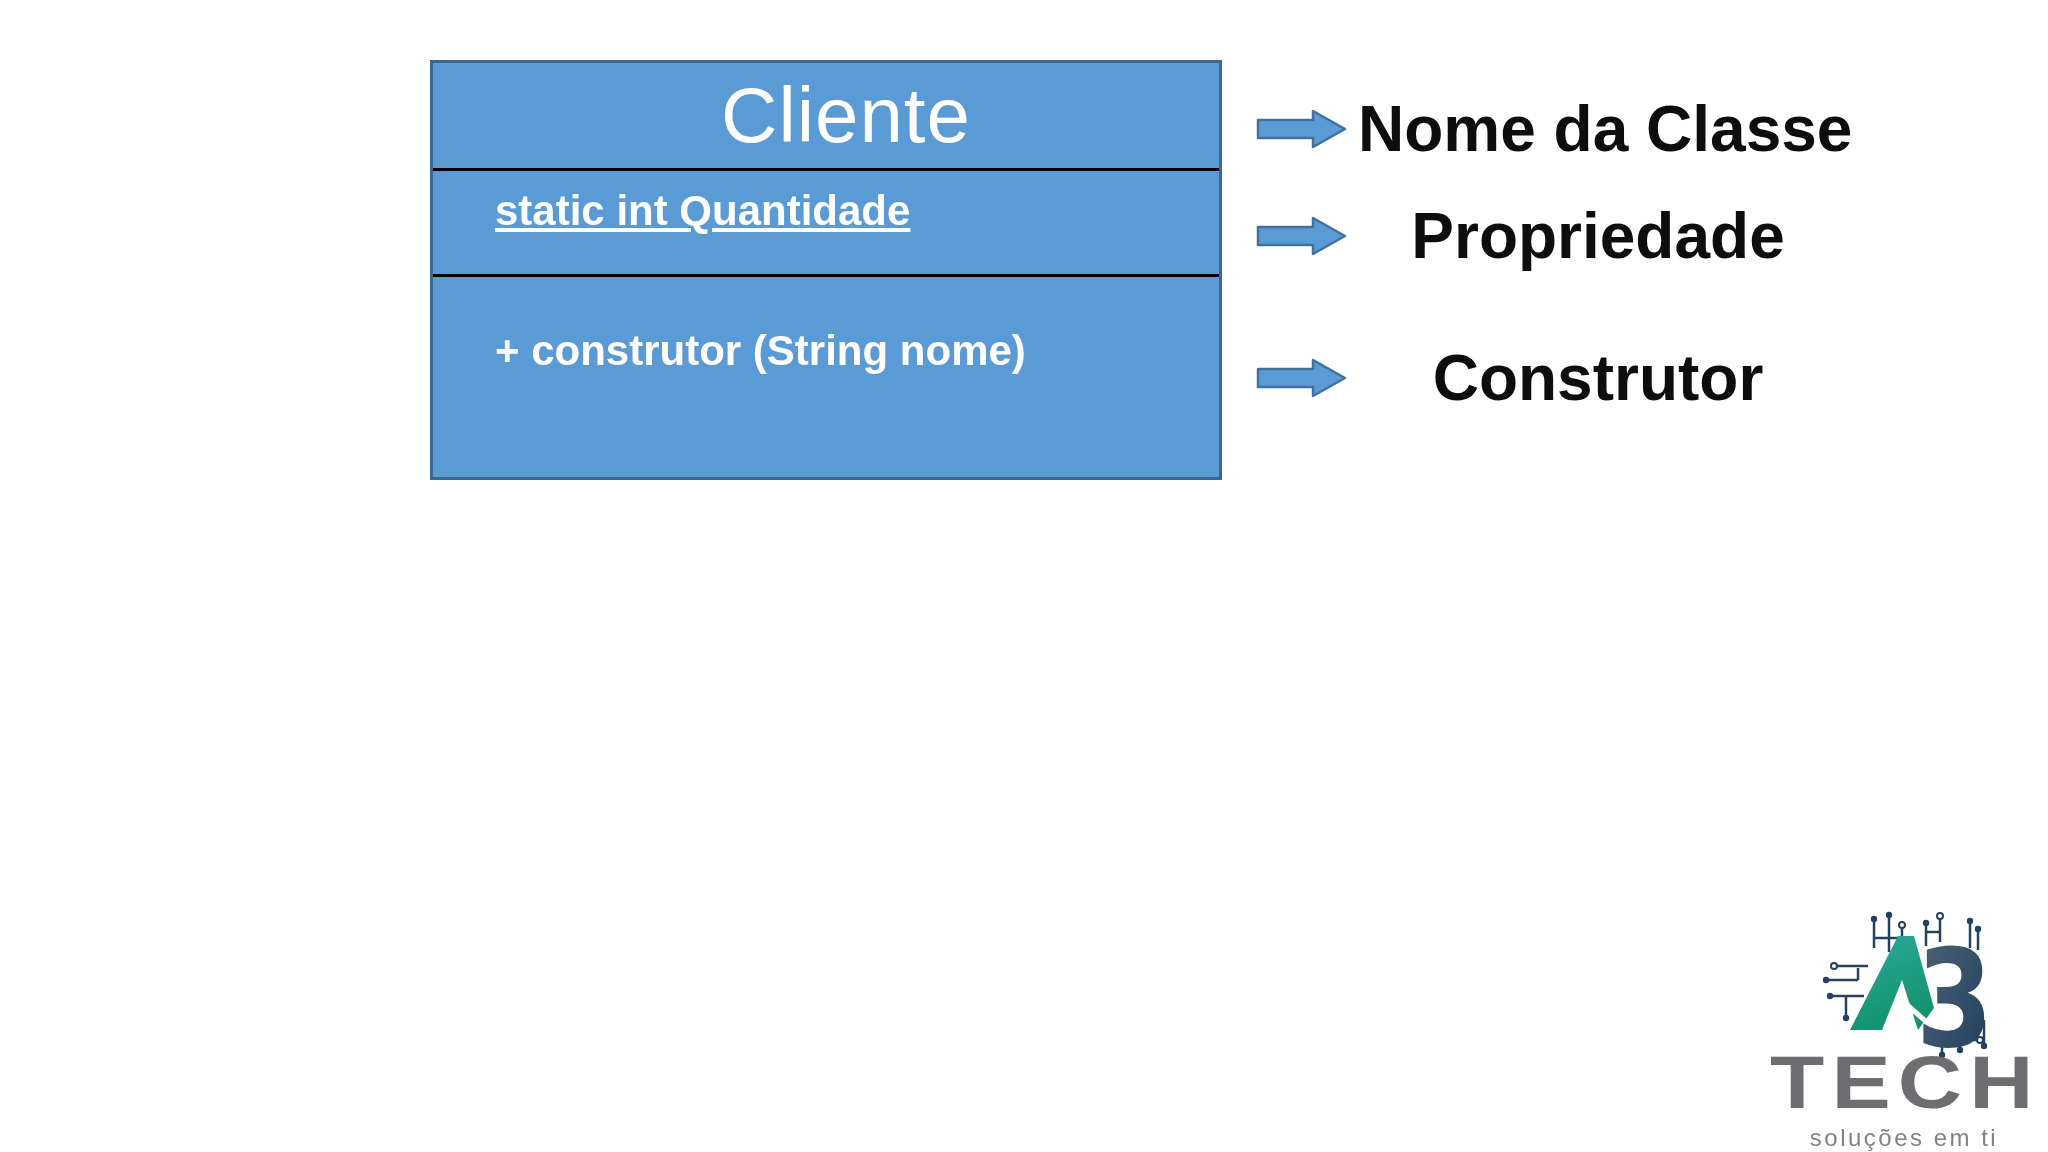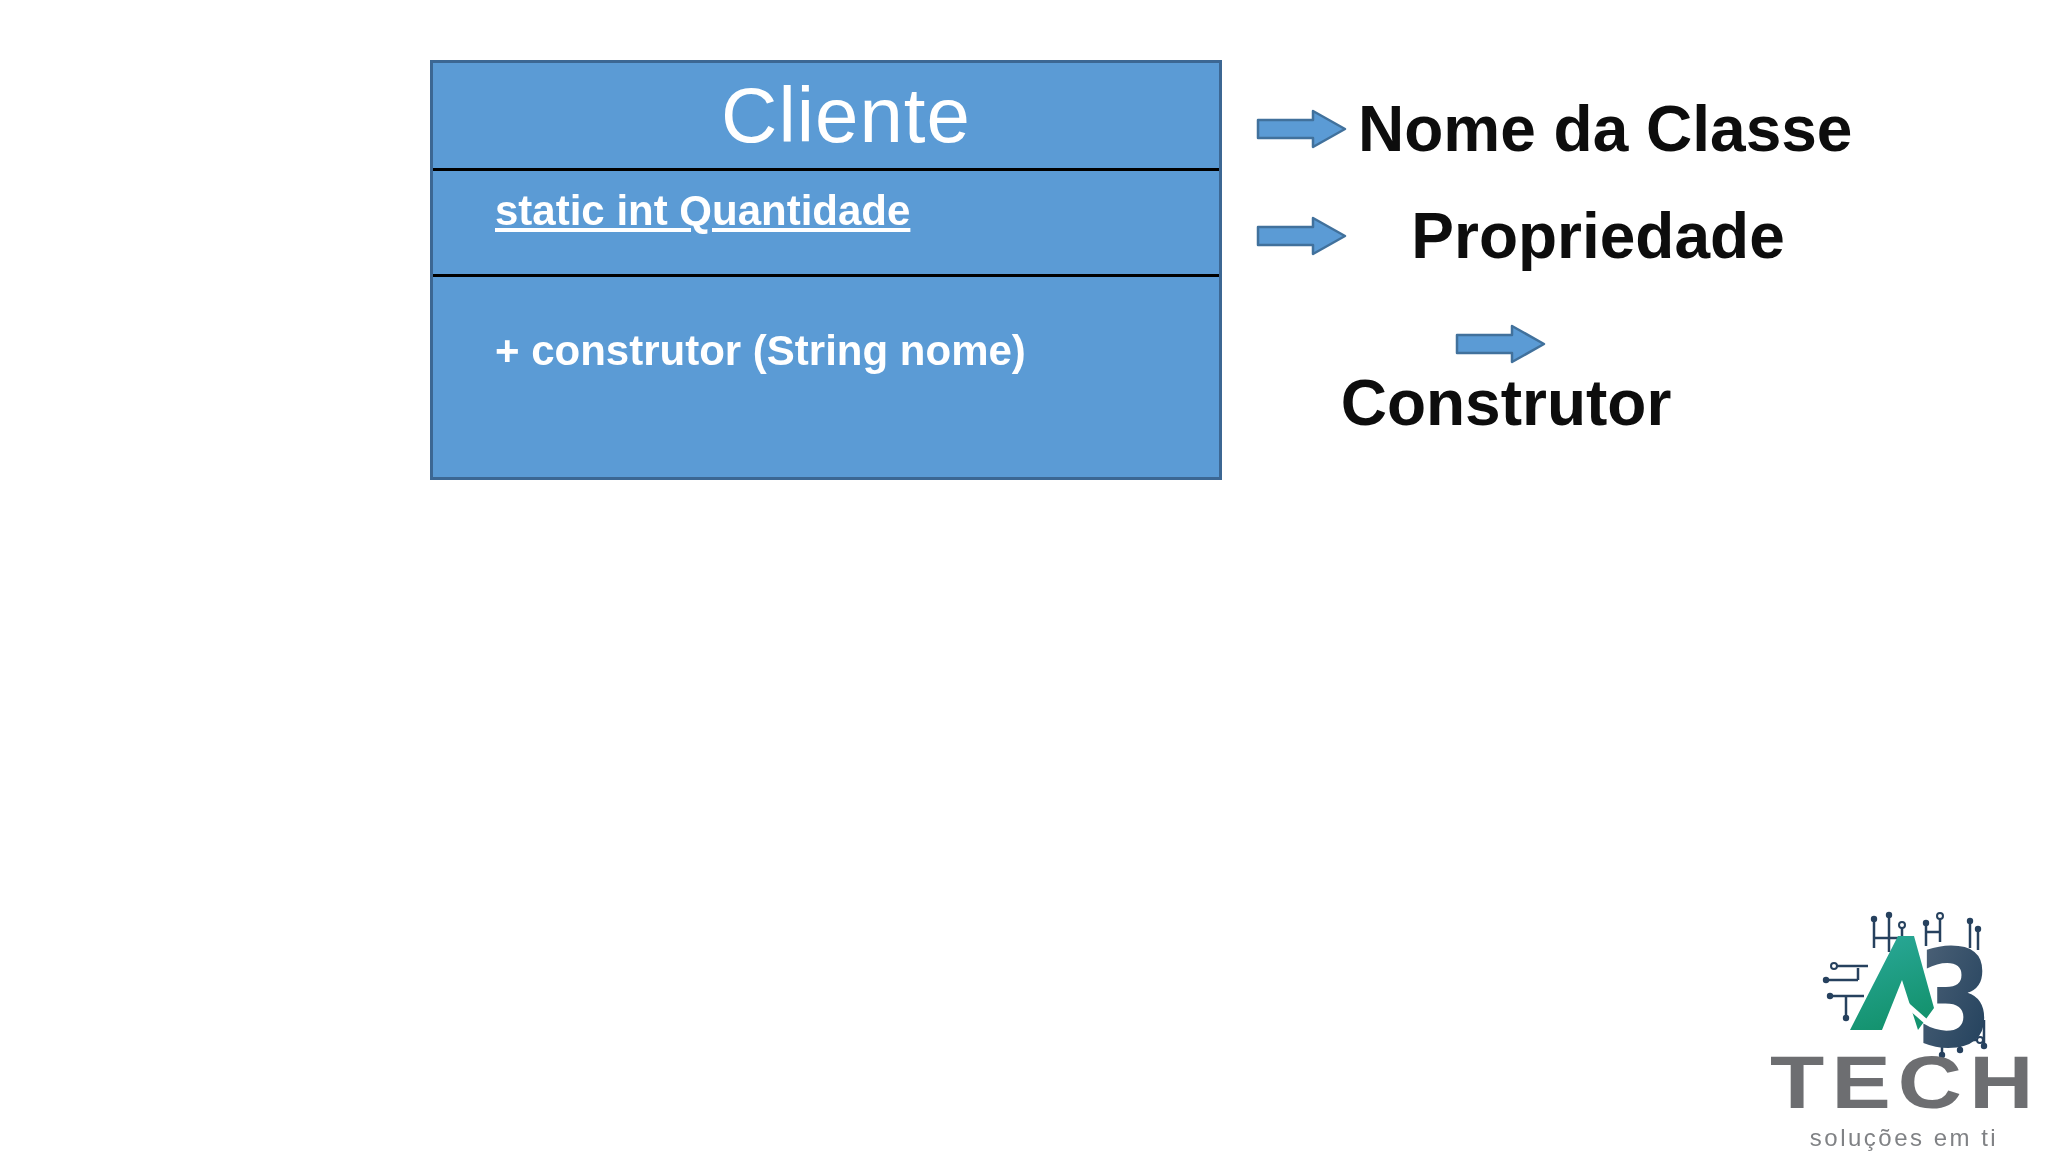--- a/index.html
+++ b/index.html
@@ -54,21 +54,21 @@
   
   .annotation-row {
     position: absolute;
     left: 1256px;
     height: 80px;
     display: flex;
     align-items: center;
   }
   .row-1 { top: 89px; }
   .row-2 { top: 196px; }
-  .row-3 { top: 322px; flex-direction: column; }
+  .row-3 { top: 338px; }
   .arrow-icon { flex: 0 0 auto; display: block; }
   .annotation-label {
     width: 480px;
     margin-left: 10px;
     text-align: center;
     white-space: nowrap;
     font-size: 64px;
     font-weight: 700;
     color: #0d0d0d;
   }

